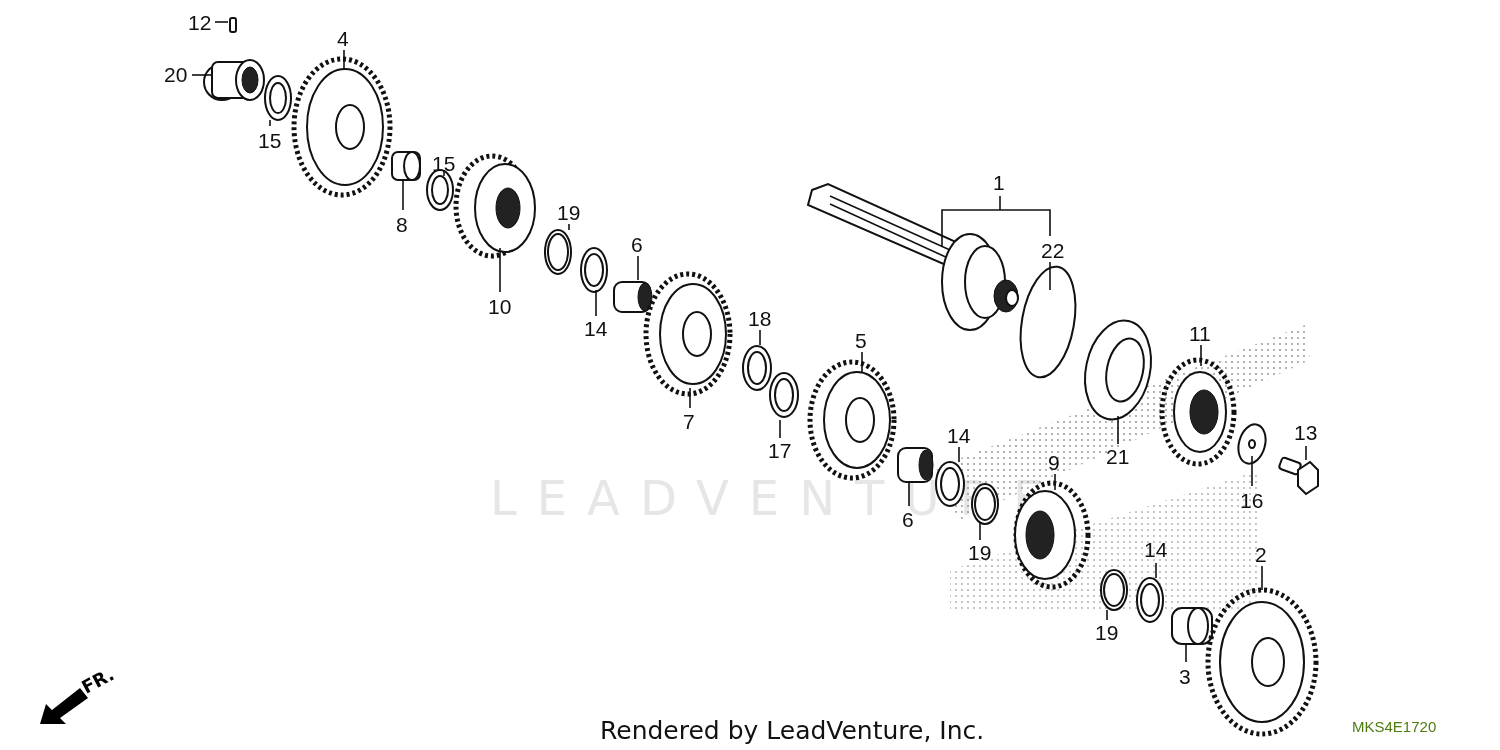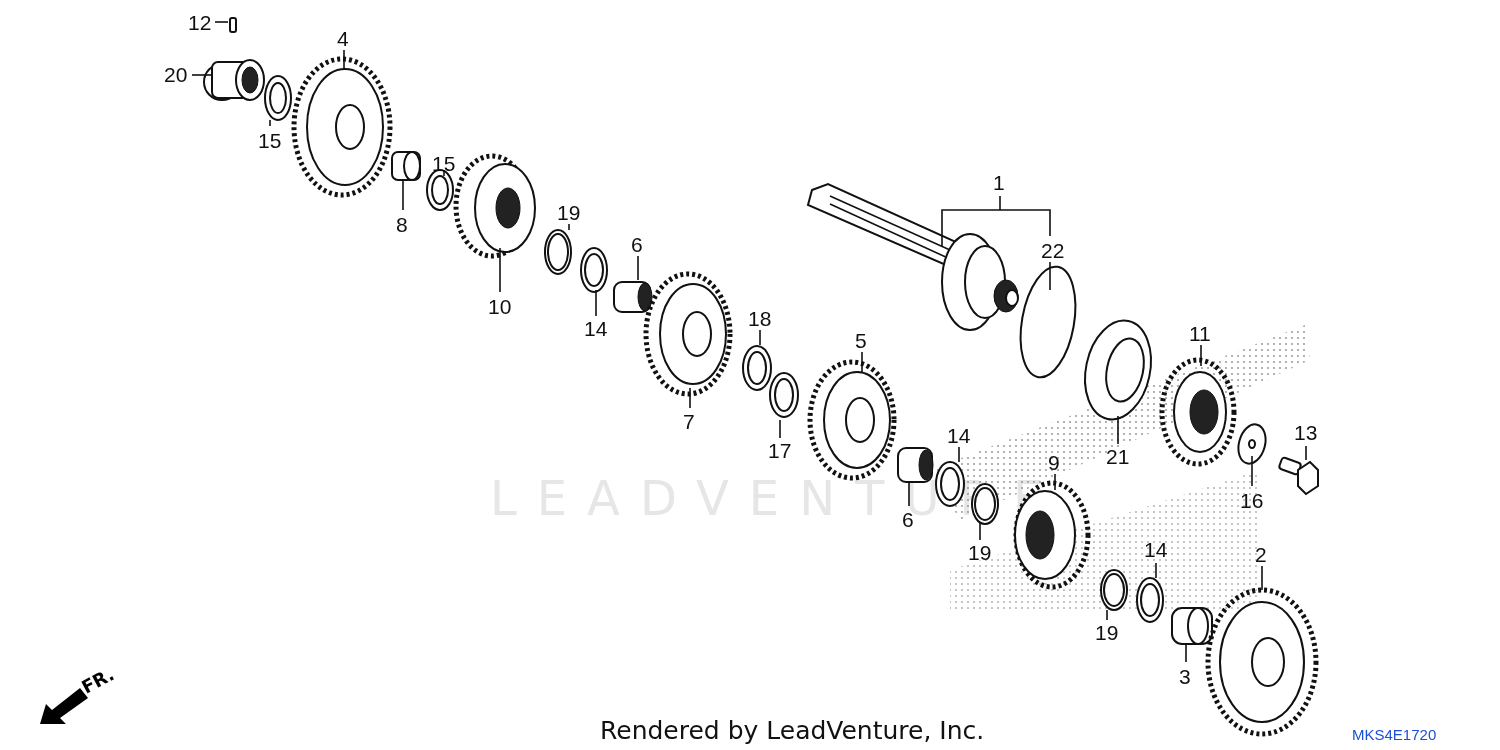--- a/index.html
+++ b/index.html
@@ -5,21 +5,21 @@
   html,body{margin:0;padding:0;background:#ffffff;}
   body{width:1500px;height:750px;position:relative;overflow:hidden;font-family:"Liberation Sans",sans-serif;}
   #stage{position:absolute;left:0;top:0;width:1500px;height:750px;}
   .callout{font-family:"Liberation Sans",sans-serif;font-size:21px;fill:#111;}
   .lead{stroke:#111;stroke-width:1.6;fill:none;}
   .part{stroke:#111;stroke-width:2;fill:#fff;}
   .teeth{stroke:#111;stroke-width:5;fill:none;stroke-dasharray:3 3;}
   .dark{fill:#222;stroke:#111;}
   .watermark{position:absolute;left:490px;top:470px;font-family:"DejaVu Sans",sans-serif;font-size:48px;letter-spacing:20px;color:#e6e6e6;font-weight:normal;}
   .footer{position:absolute;left:600px;top:716px;font-family:"DejaVu Sans",sans-serif;font-size:25px;color:#111;}
-  .code{position:absolute;left:1352px;top:718px;font-family:"Liberation Sans",sans-serif;font-size:15px;color:#1d4ed8;margin-top:8px;}
+  .code{position:absolute;left:1352px;top:718px;font-family:"Liberation Sans",sans-serif;font-size:15px;color:#4d7c0f;}
   .fr{position:absolute;left:36px;top:668px;}
 </style>
 </head>
 <body>
 
 <div class="watermark">LEADVENTURE</div>
 
 <svg id="stage" width="1500" height="750" viewBox="0 0 1500 750">
 
   <defs>

